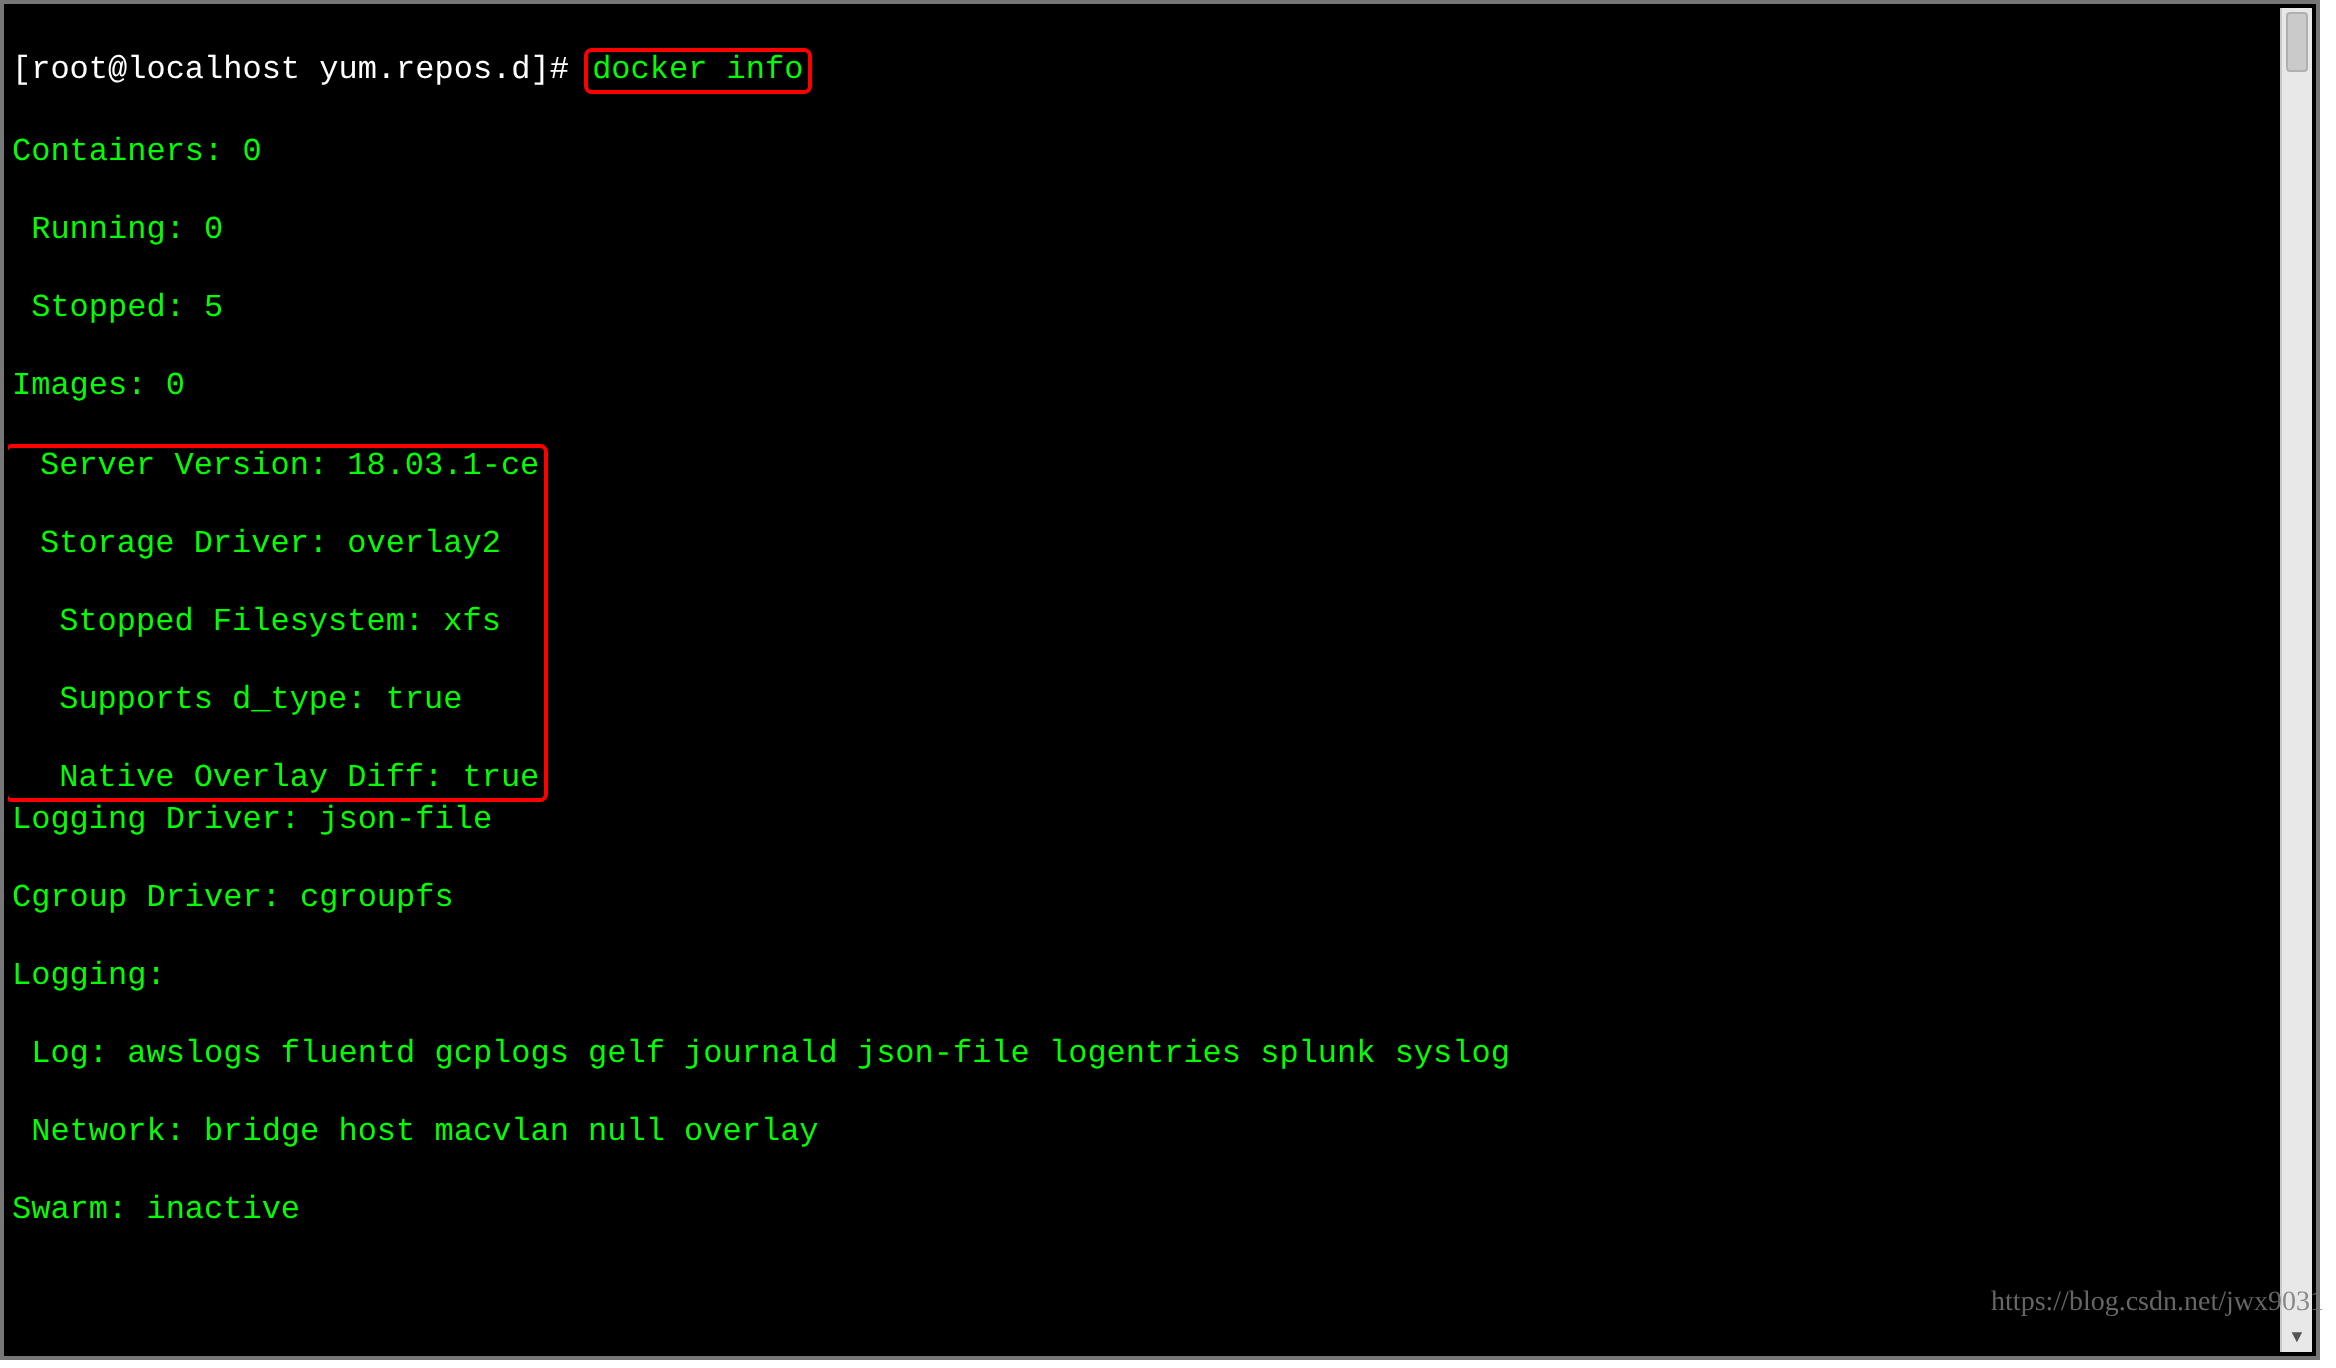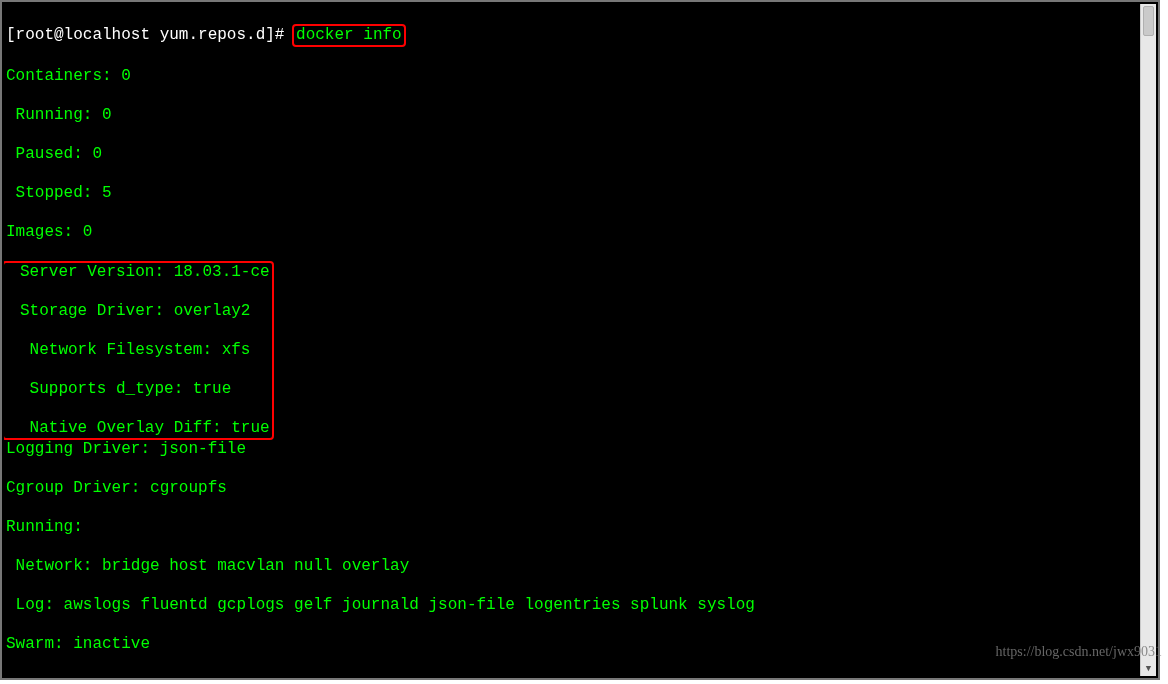--- a/index.html
+++ b/index.html
@@ -87,33 +87,32 @@
   }
 </style>
 </head>
 <body>
 
 <div class="frame">
   <div class="terminal">
 <span class="line"><span class="prompt-white">[root@localhost yum.repos.d]#</span> <span class="box-red"><span>docker info</span></span></span>
 <span class="line">Containers: 0</span>
 <span class="line"> Running: 0</span>
-<span class="line"> Paused: 0</span>
 <span class="line"> Stopped: 5</span>
 <span class="line">Images: 0</span>
 <span class="box-red-block"><span class="line">Server Version: 18.03.1-ce</span>
 <span class="line">Storage Driver: overlay2</span>
-<span class="line"> Network Filesystem: xfs</span>
+<span class="line"> Stopped Filesystem: xfs</span>
 <span class="line"> Supports d_type: true</span>
 <span class="line"> Native Overlay Diff: true</span></span>
 <span class="line">Logging Driver: json-file</span>
 <span class="line">Cgroup Driver: cgroupfs</span>
-<span class="line">Running:</span>
+<span class="line">Logging:</span>
+<span class="line"> Log: awslogs fluentd gcplogs gelf journald json-file logentries splunk syslog</span>
 <span class="line"> Network: bridge host macvlan null overlay</span>
-<span class="line"> Log: awslogs fluentd gcplogs gelf journald json-file logentries splunk syslog</span>
 <span class="line">Swarm: inactive</span>
 
 
 
 
 
 
 
 
 

